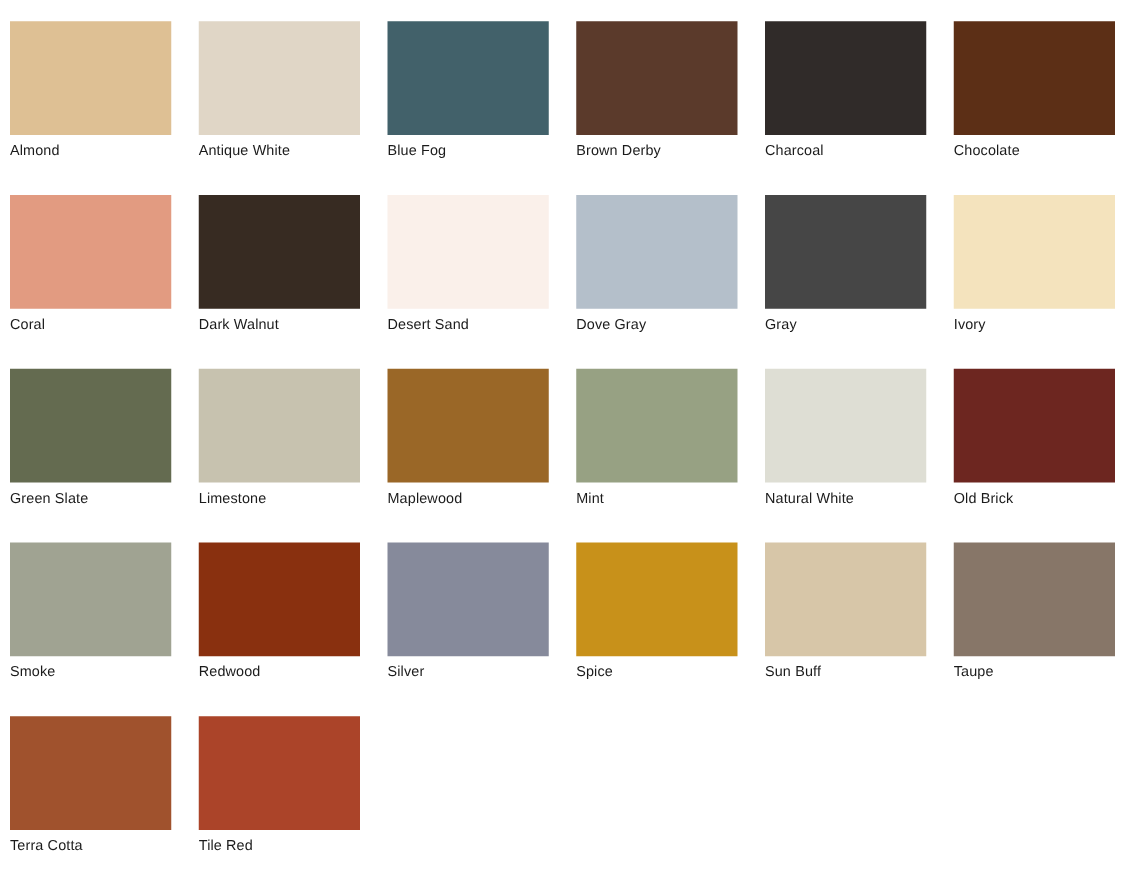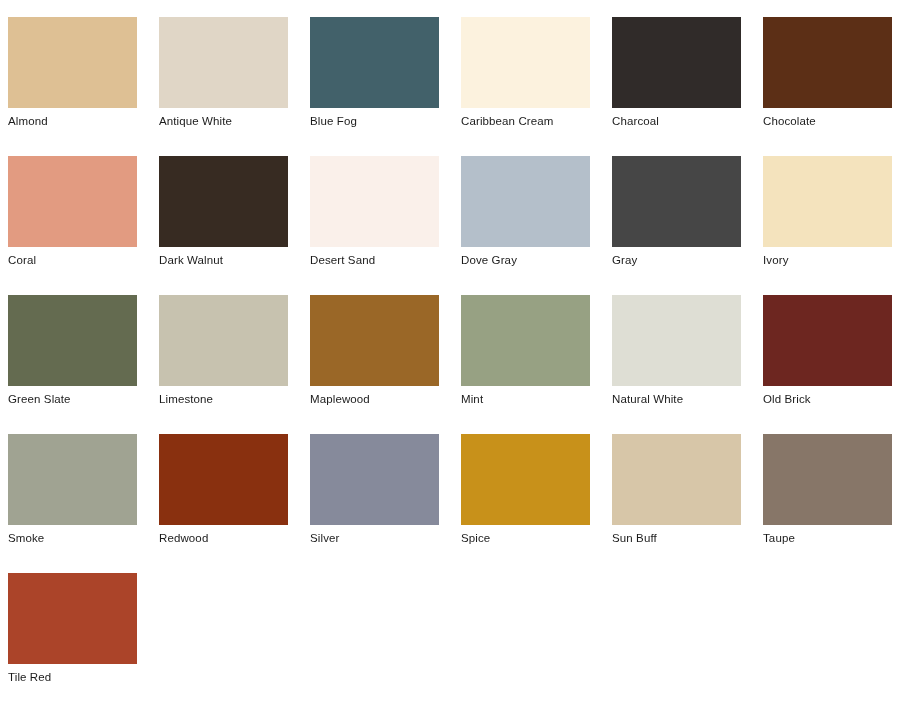--- a/index.html
+++ b/index.html
@@ -58,22 +58,22 @@
     </div>
     <div class="swatch-cell">
       <div class="swatch-chip" style="background-color: rgb(224, 214, 198);"></div>
       <div class="swatch-label">Antique White</div>
     </div>
     <div class="swatch-cell">
       <div class="swatch-chip" style="background-color: rgb(66, 97, 106);"></div>
       <div class="swatch-label">Blue Fog</div>
     </div>
     <div class="swatch-cell">
-      <div class="swatch-chip" style="background-color: rgb(252, 242, 222);"></div>
-      <div class="swatch-label">Caribbean Cream</div>
+      <div class="swatch-chip" style="background-color: rgb(91, 58, 43);"></div>
+      <div class="swatch-label">Brown Derby</div>
     </div>
     <div class="swatch-cell">
       <div class="swatch-chip" style="background-color: rgb(48, 43, 41);"></div>
       <div class="swatch-label">Charcoal</div>
     </div>
     <div class="swatch-cell">
       <div class="swatch-chip" style="background-color: rgb(92, 47, 22);"></div>
       <div class="swatch-label">Chocolate</div>
     </div>
     <div class="swatch-cell">
@@ -142,16 +142,20 @@
     </div>
     <div class="swatch-cell">
       <div class="swatch-chip" style="background-color: rgb(215, 198, 168);"></div>
       <div class="swatch-label">Sun Buff</div>
     </div>
     <div class="swatch-cell">
       <div class="swatch-chip" style="background-color: rgb(135, 118, 104);"></div>
       <div class="swatch-label">Taupe</div>
     </div>
     <div class="swatch-cell">
+      <div class="swatch-chip" style="background-color: rgb(160, 82, 45);"></div>
+      <div class="swatch-label">Terra Cotta</div>
+    </div>
+    <div class="swatch-cell">
       <div class="swatch-chip" style="background-color: rgb(171, 68, 41);"></div>
       <div class="swatch-label">Tile Red</div>
     </div>
   </main>
 
 </body></html>

